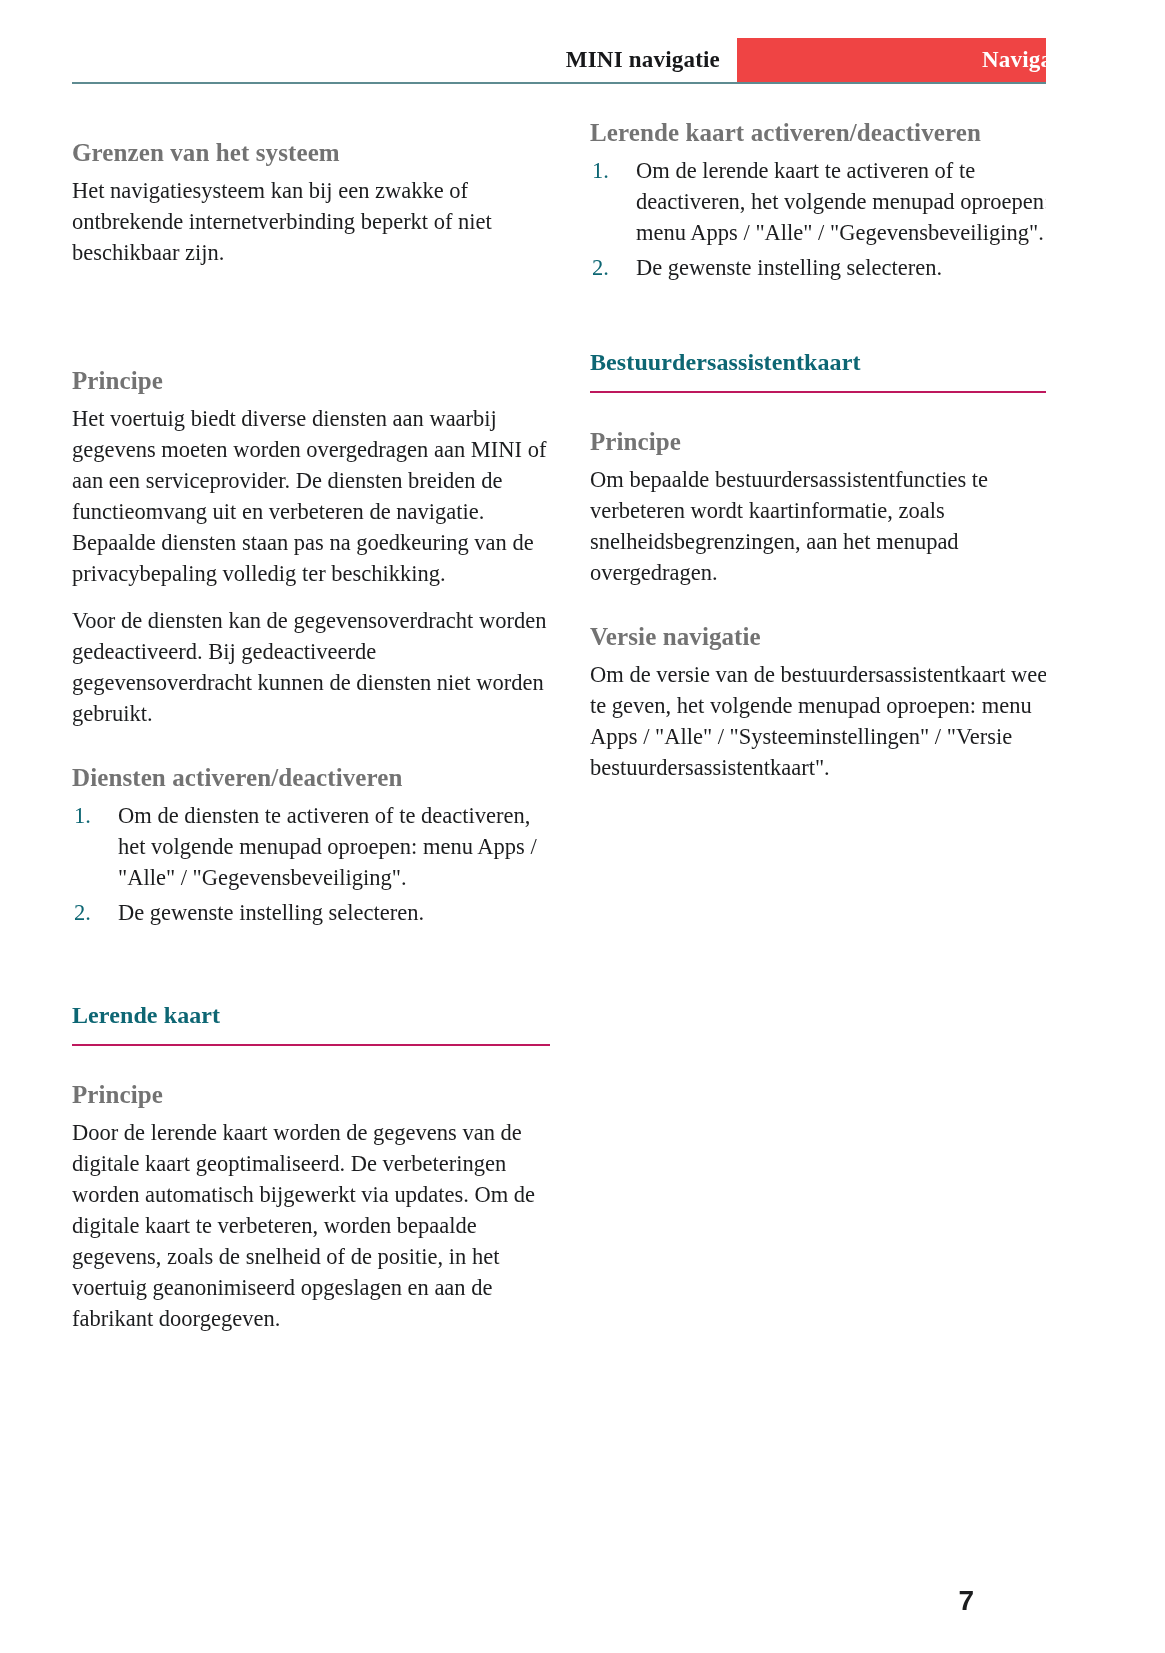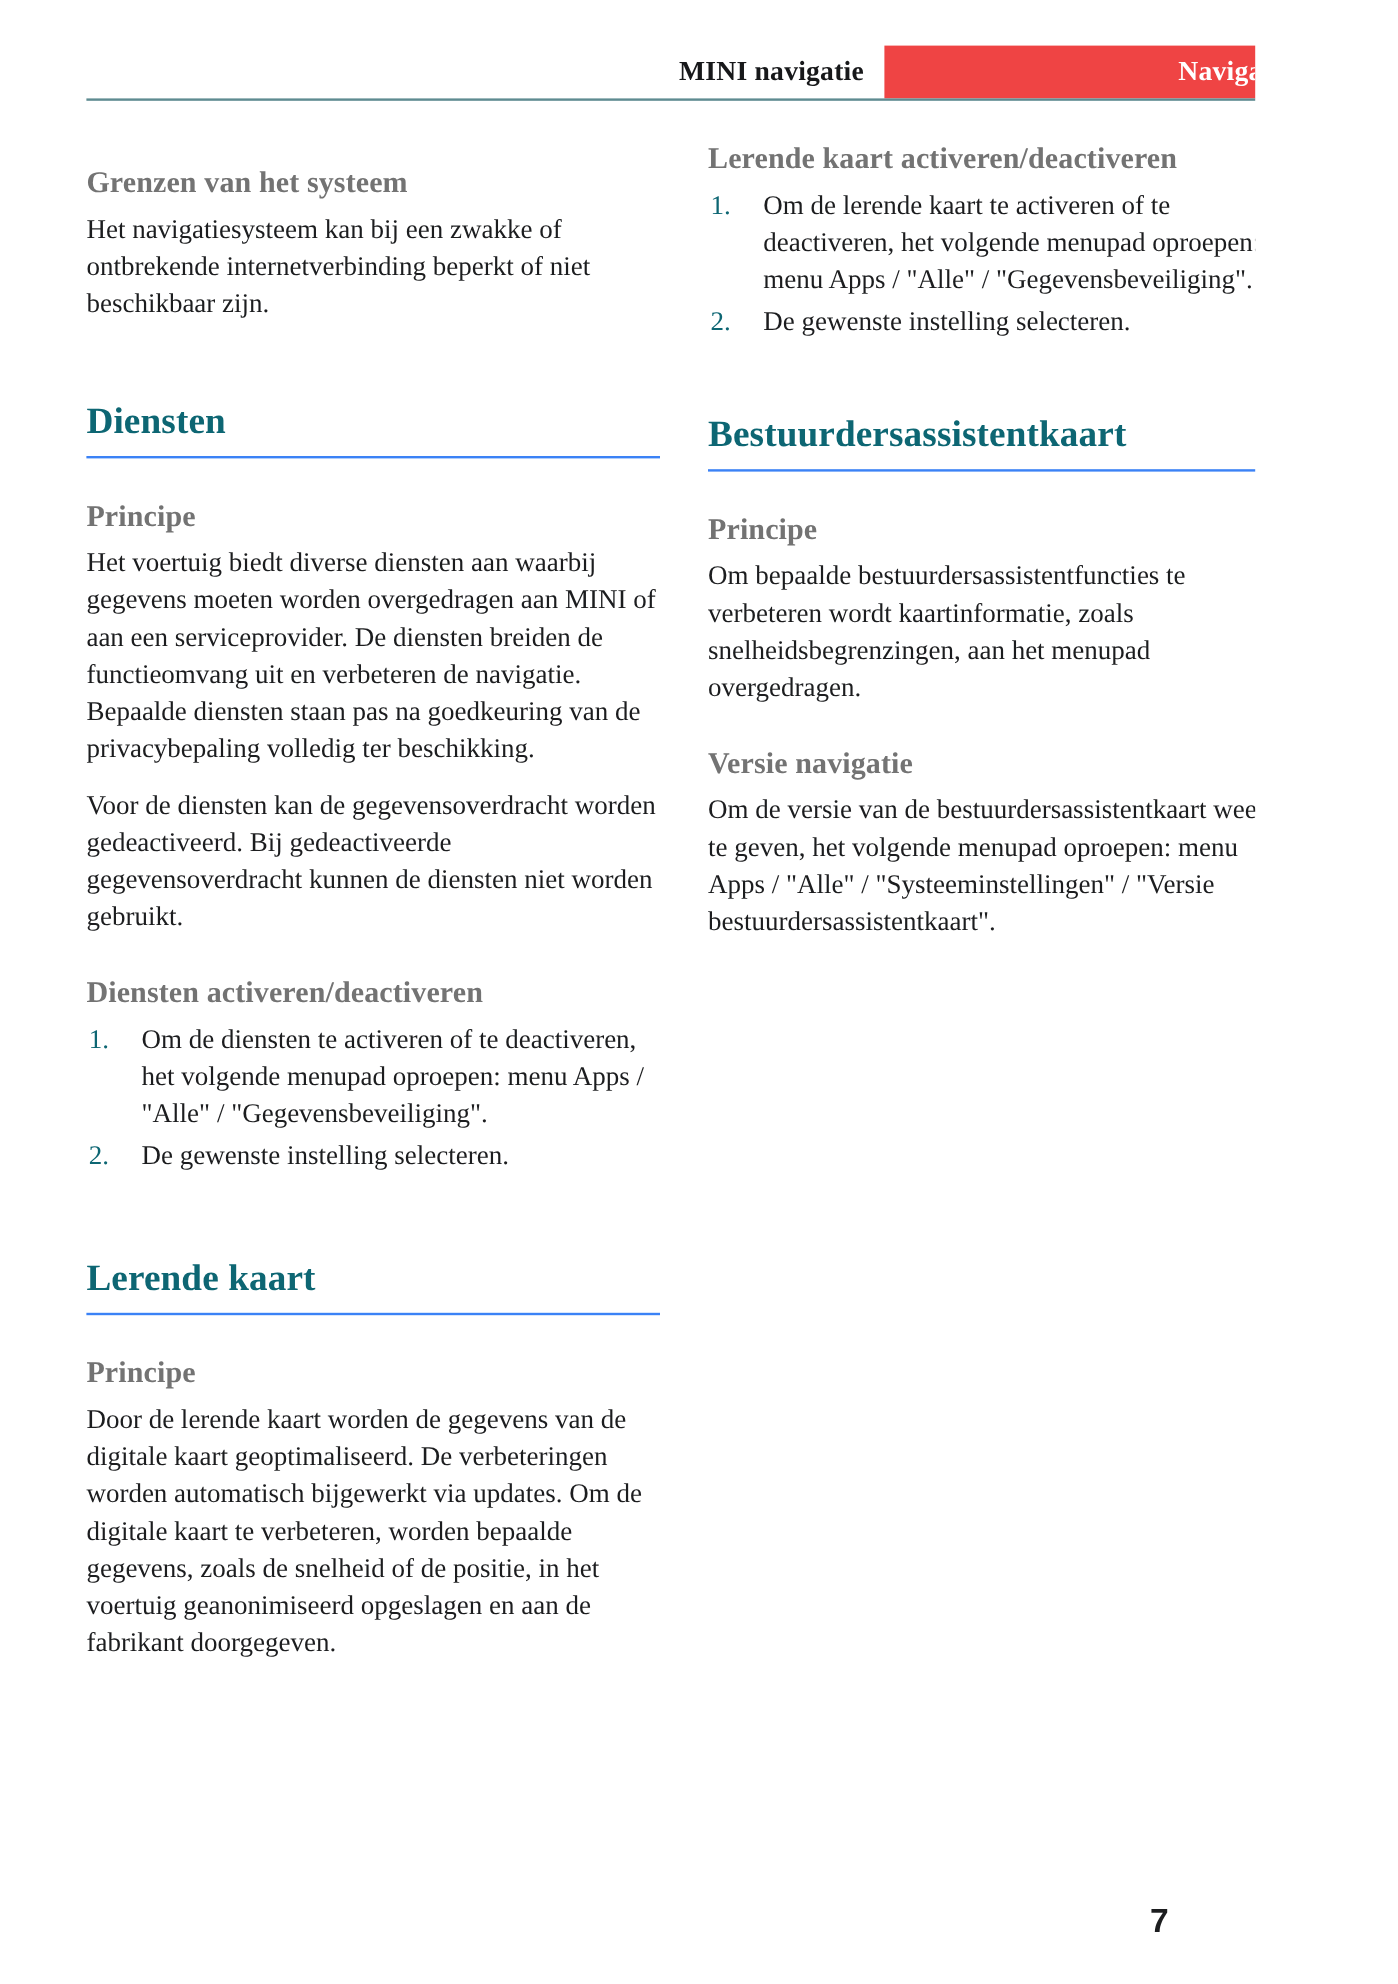--- a/index.html
+++ b/index.html
@@ -94,25 +94,25 @@
     line-height: 31px;
     color: #1c1d1f;
     text-align: left;
     hyphens: none;
   }
   p.body.tight { margin-bottom: 0; }
 
   h1.sec {
     margin: 0;
     padding: 0 0 10px 0;
-    font-size: 31px;
+    font-size: 24px;
     line-height: 38px;
     font-weight: bold;
     color: #0d6673;
-    border-bottom: 2px solid #3b82f6;
+    border-bottom: 2px solid #be185d;
     letter-spacing: 0.1px;
   }
   h2.sub {
     margin: 0 0 6px 0;
     font-size: 25px;
     line-height: 33px;
     font-weight: bold;
     color: #737373;
     letter-spacing: 0.1px;
   }
@@ -182,21 +182,20 @@
     <div class="col col-left">
 
 
       <div class="sp-20"></div>
 
       <h2 class="sub">Grenzen van het systeem</h2>
       <p class="body tight">Het navigatiesysteem kan bij een zwakke of ontbrekende internetverbinding beperkt of niet beschikbaar zijn.</p>
 
       <div class="sp-64"></div>
 
-      <h1 class="sec">Diensten</h1>
 
       <div class="sp-32"></div>
 
       <h2 class="sub">Principe</h2>
       <p class="body">Het voertuig biedt diverse diensten aan waarbij gegevens moeten worden overgedragen aan MINI of aan een serviceprovider. De diensten breiden de functieomvang uit en verbeteren de navigatie. Bepaalde diensten staan pas na goedkeuring van de privacybepaling volledig ter beschikking.</p>
       <p class="body tight">Voor de diensten kan de gegevensoverdracht worden gedeactiveerd. Bij gedeactiveerde gegevensoverdracht kunnen de diensten niet worden gebruikt.</p>
 
       <div class="sp-32"></div>
 
       <h2 class="sub">Diensten activeren/deactiveren</h2>

